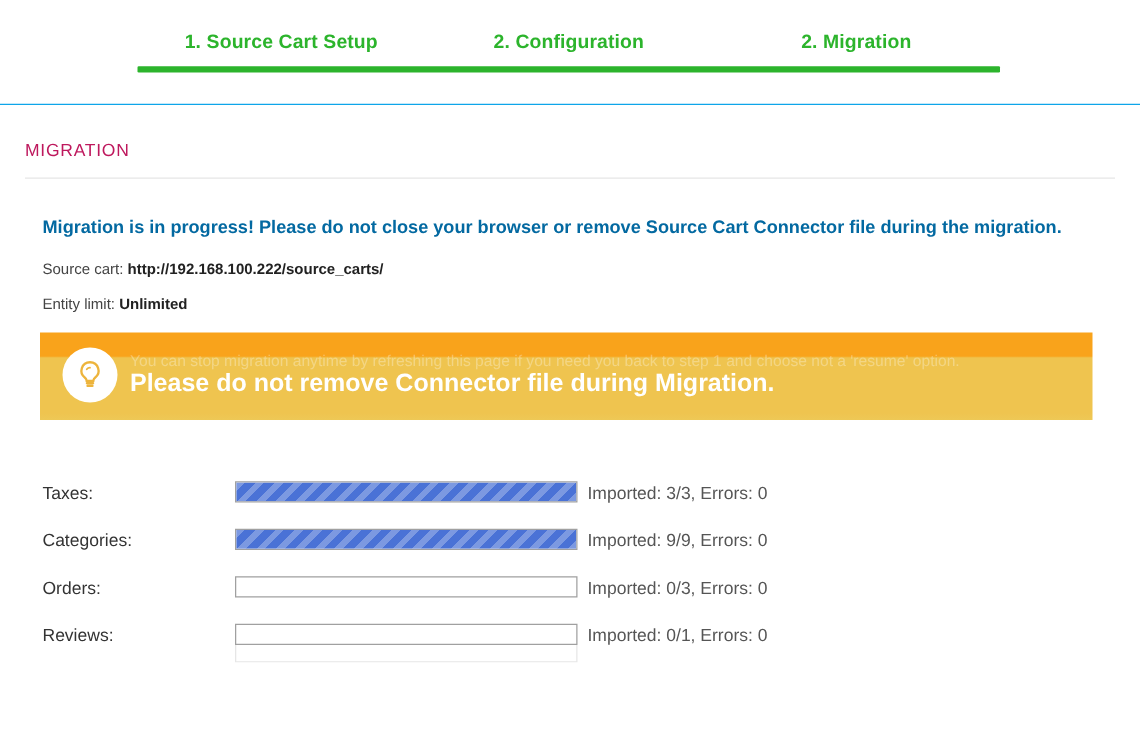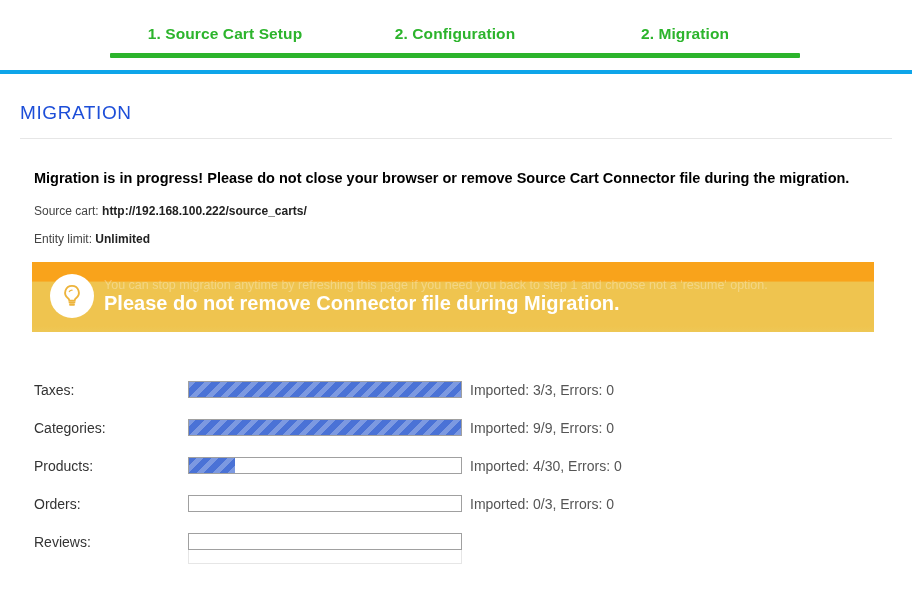--- a/index.html
+++ b/index.html
@@ -6,22 +6,22 @@
   html, body {
     width: 912px; height: 600px;
     background: #ffffff;
     font-family: "Liberation Sans", sans-serif;
     overflow: hidden;
   }
 
   
   .stepper-header {
     position: relative;
-    height: 74px;
-    border-bottom: 4px solid #0ea5e9;
+    height: 84px;
+    border-bottom: 1px solid #0ea5e9;
     background: #ffffff;
   }
   .stepper-tabs {
     position: absolute;
     left: 110px; top: 0; width: 690px; height: 52px;
     display: flex;
   }
   .step-tab {
     flex: 1 1 0;
     display: flex;
@@ -42,37 +42,37 @@
     width: 690px; height: 5px;
     background: #2cb42c;
     border-radius: 1px;
   }
 
   
   .page-body {
     padding: 0 20px;
   }
   .section-title {
-    font-size: 19px;
-    color: #1d4ed8;
+    font-size: 14px;
+    color: #be185d;
     font-weight: normal;
     letter-spacing: 0.6px;
     padding: 28px 0 14px 0;
     border-bottom: 1px solid #e6e6e6;
     margin: 0 0 0 0;
   }
 
   .intro {
     padding-top: 30px;
     padding-left: 14px;
   }
   .intro-headline {
     font-size: 14.5px;
     font-weight: bold;
-    color: #000000;
+    color: #0369a1;
     line-height: 1.35;
     margin-bottom: 15px;
   }
   .intro-line {
     font-size: 12px;
     color: #444444;
     margin-bottom: 13px;
     line-height: 1.3;
   }
   .intro-line b { font-weight: bold; color: #222222; }
@@ -233,42 +233,36 @@
     </div>
 
     <div class="progress-row">
       <div class="progress-label">Categories:</div>
       <div class="progress-track">
         <div class="progress-fill" style="width: 100%; background-color: rgb(74, 114, 214);"></div>
       </div>
       <div class="progress-status">Imported: 9/9, Errors: 0</div>
     </div>
 
-    <div class="progress-row">
-      <div class="progress-label">Products:</div>
-      <div class="progress-track">
-        <div class="progress-fill" style="width: 17%; background-color: rgb(74, 114, 214);"></div>
-      </div>
-      <div class="progress-status">Imported: 4/30, Errors: 0</div>
-    </div>
 
 
     <div class="progress-row">
       <div class="progress-label">Orders:</div>
       <div class="progress-track">
         <div class="progress-fill" style="width: 0%; background-color: rgb(74, 114, 214);"></div>
       </div>
       <div class="progress-status">Imported: 0/3, Errors: 0</div>
     </div>
 
     <div class="progress-row">
       <div class="progress-label">Reviews:</div>
       <div class="progress-track">
         <div class="progress-fill" style="width: 0%; background-color: rgb(74, 114, 214);"></div>
       </div>
+      <div class="progress-status">Imported: 0/1, Errors: 0</div>
     </div>
 
     <div class="progress-row row-cut">
       <div class="progress-label"></div>
       <div class="progress-track"></div>
     </div>
 
   </div>
 </div>
 

